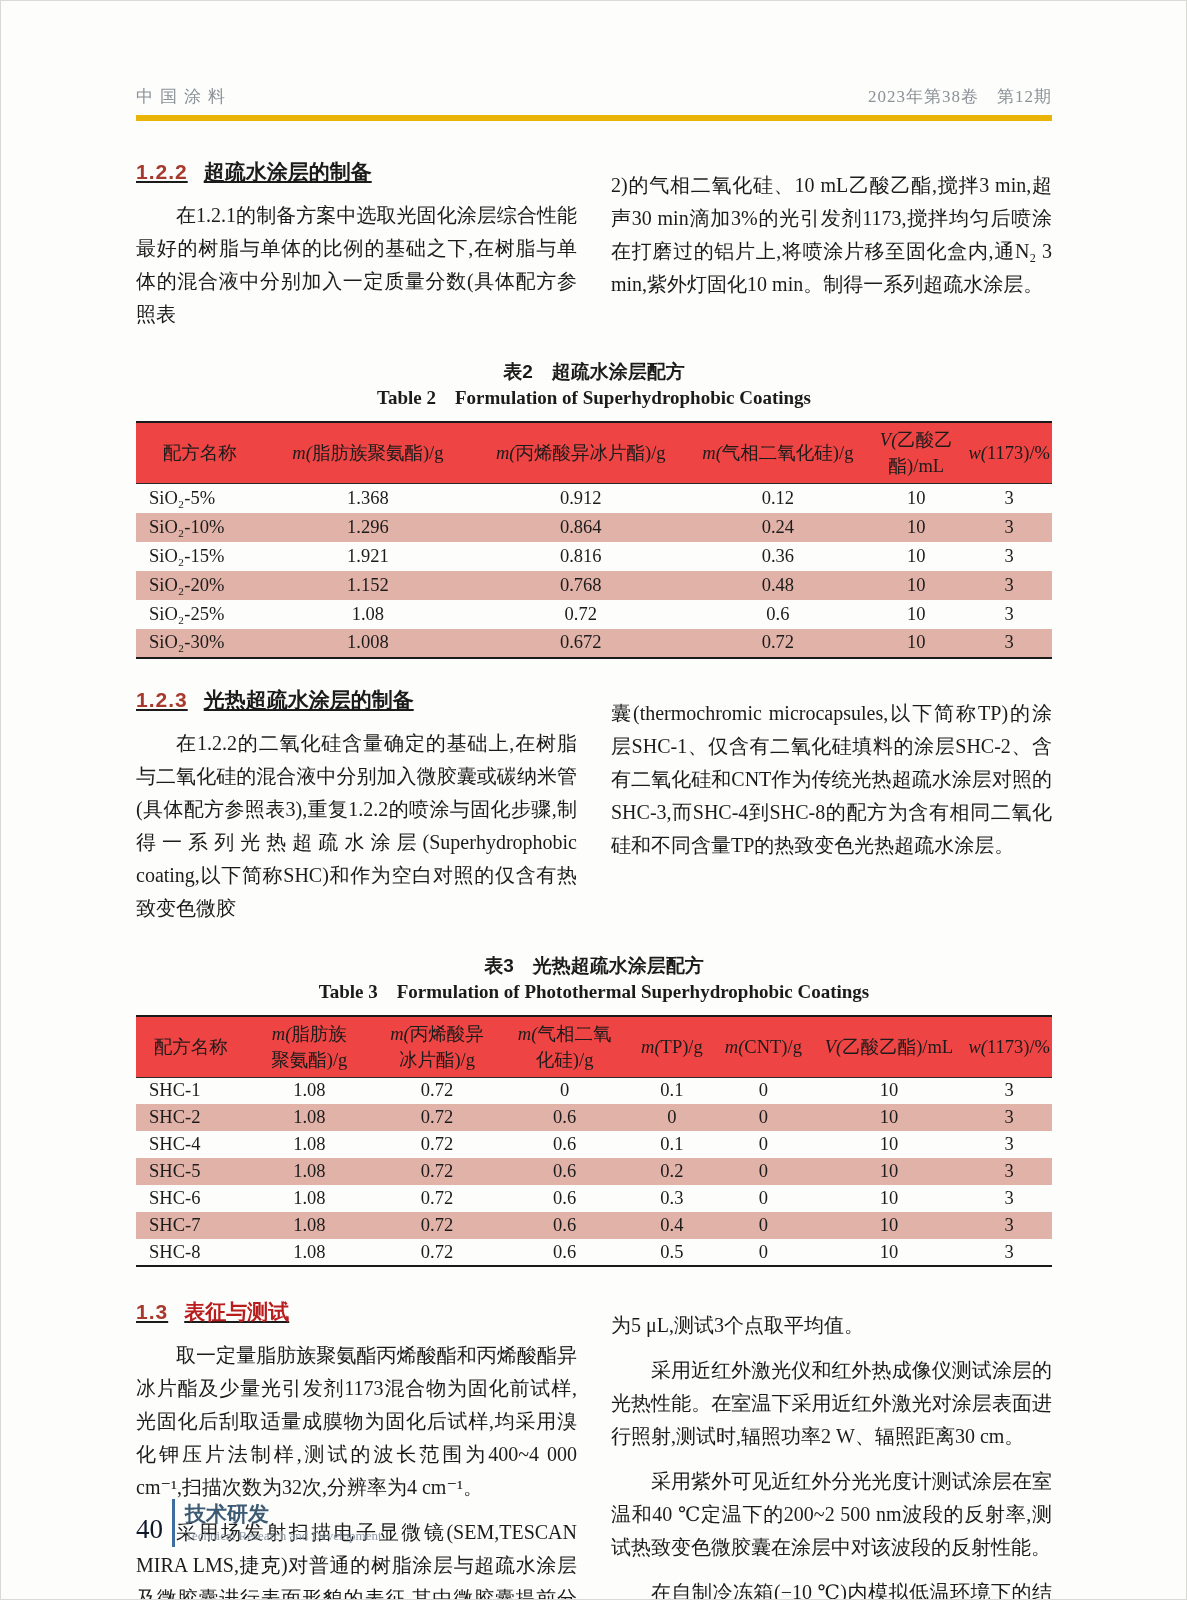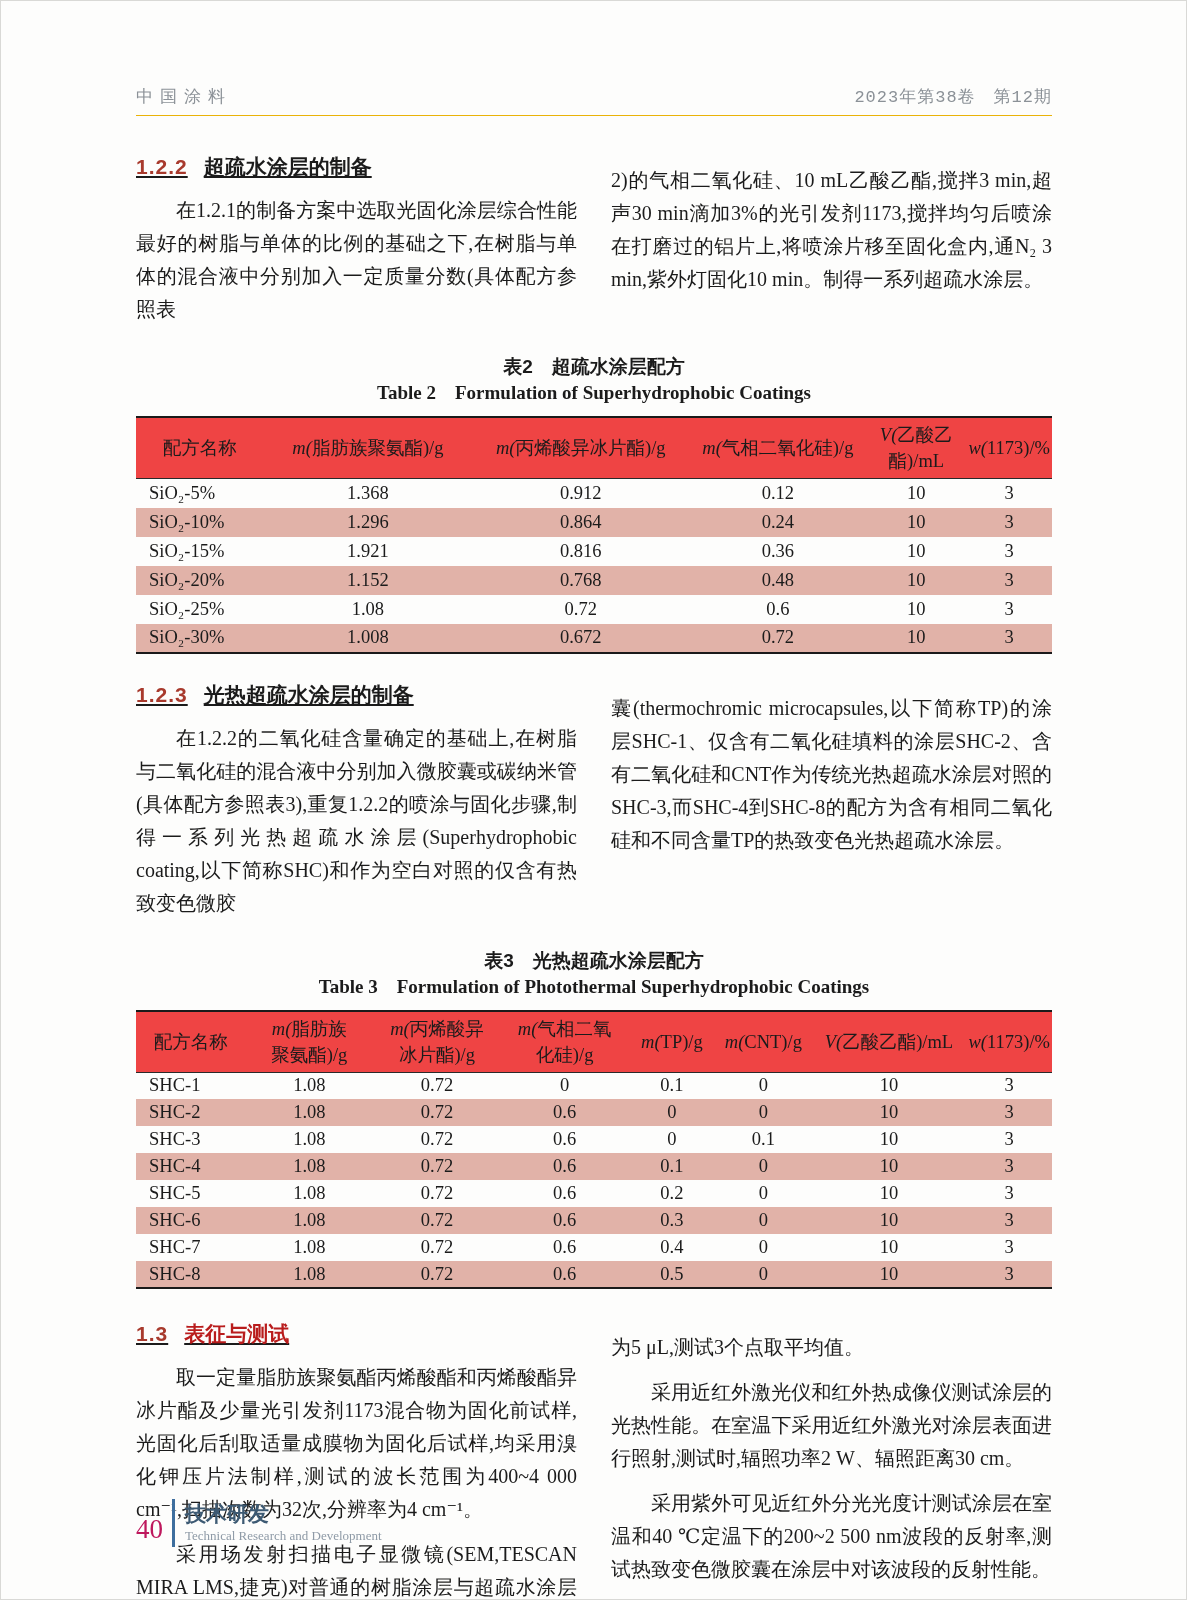--- a/index.html
+++ b/index.html
@@ -11,23 +11,23 @@
     background:#fdfdfc;
     border:1px solid #d9d9d6;
     padding:84px 134px 0 135px;
     font-family:"Liberation Serif","DejaVu Serif",serif;
     color:#1b1b1b;
     overflow:hidden;
   }
   
   .pagehead {
     display:flex; justify-content:space-between; align-items:flex-end;
-    border-bottom:1px solid #eab308;
+    border-bottom:6px solid #eab308;
     padding-bottom:7px;
-    font-family:Liberation Mono, monospace;
+    font-family:Liberation Serif, serif;
     font-size:17px; color:#8b9197;
   }
   .pagehead .journal { letter-spacing:7px; }
   .pagehead .issue { letter-spacing:1px; }
   
   .band { display:flex; gap:34px; }
   .col { width:442px; }
   .band p {
     font-size:20px; line-height:33px;
     text-align:justify;
@@ -71,21 +71,21 @@
   .t3 tbody td { height:27px; }
   tbody tr:nth-child(even) { background:#e1b2a8; }
   tbody td:first-child { text-align:left; padding-left:13px; }
   th.mh::first-letter, tbody td.mh::first-letter { font-style:italic; }
   
   .pagefoot {
     position:absolute; left:135px; bottom:52px;
     display:flex; align-items:center;
   }
   .pageno {
-    font-size:27px; color:#be185d; line-height:27px;
+    font-size:27px; color:#0f172a; line-height:27px;
     margin-right:9px; align-self:flex-end; padding-bottom:4px;
   }
   .footbar { width:3px; height:48px; background:#3e6e9e; margin-right:10px; }
   .footcol .zh {
     font-family:"Liberation Sans","DejaVu Sans",sans-serif;
     font-size:21px; font-weight:bold; color:#3d5a73; line-height:26px;
   }
   .footcol .en {
     font-size:13px; color:#8e9aa6; line-height:18px;
   }
@@ -243,30 +243,20 @@
             <td>SHC-2</td>
             <td>1.08</td>
             <td>0.72</td>
             <td>0.6</td>
             <td>0</td>
             <td>0</td>
             <td>10</td>
             <td>3</td>
           </tr>
           <tr>
-            <td>SHC-3</td>
-            <td>1.08</td>
-            <td>0.72</td>
-            <td>0.6</td>
-            <td>0</td>
-            <td>0.1</td>
-            <td>10</td>
-            <td>3</td>
-          </tr>
-          <tr>
             <td>SHC-4</td>
             <td>1.08</td>
             <td>0.72</td>
             <td>0.6</td>
             <td>0.1</td>
             <td>0</td>
             <td>10</td>
             <td>3</td>
           </tr>
           <tr>

